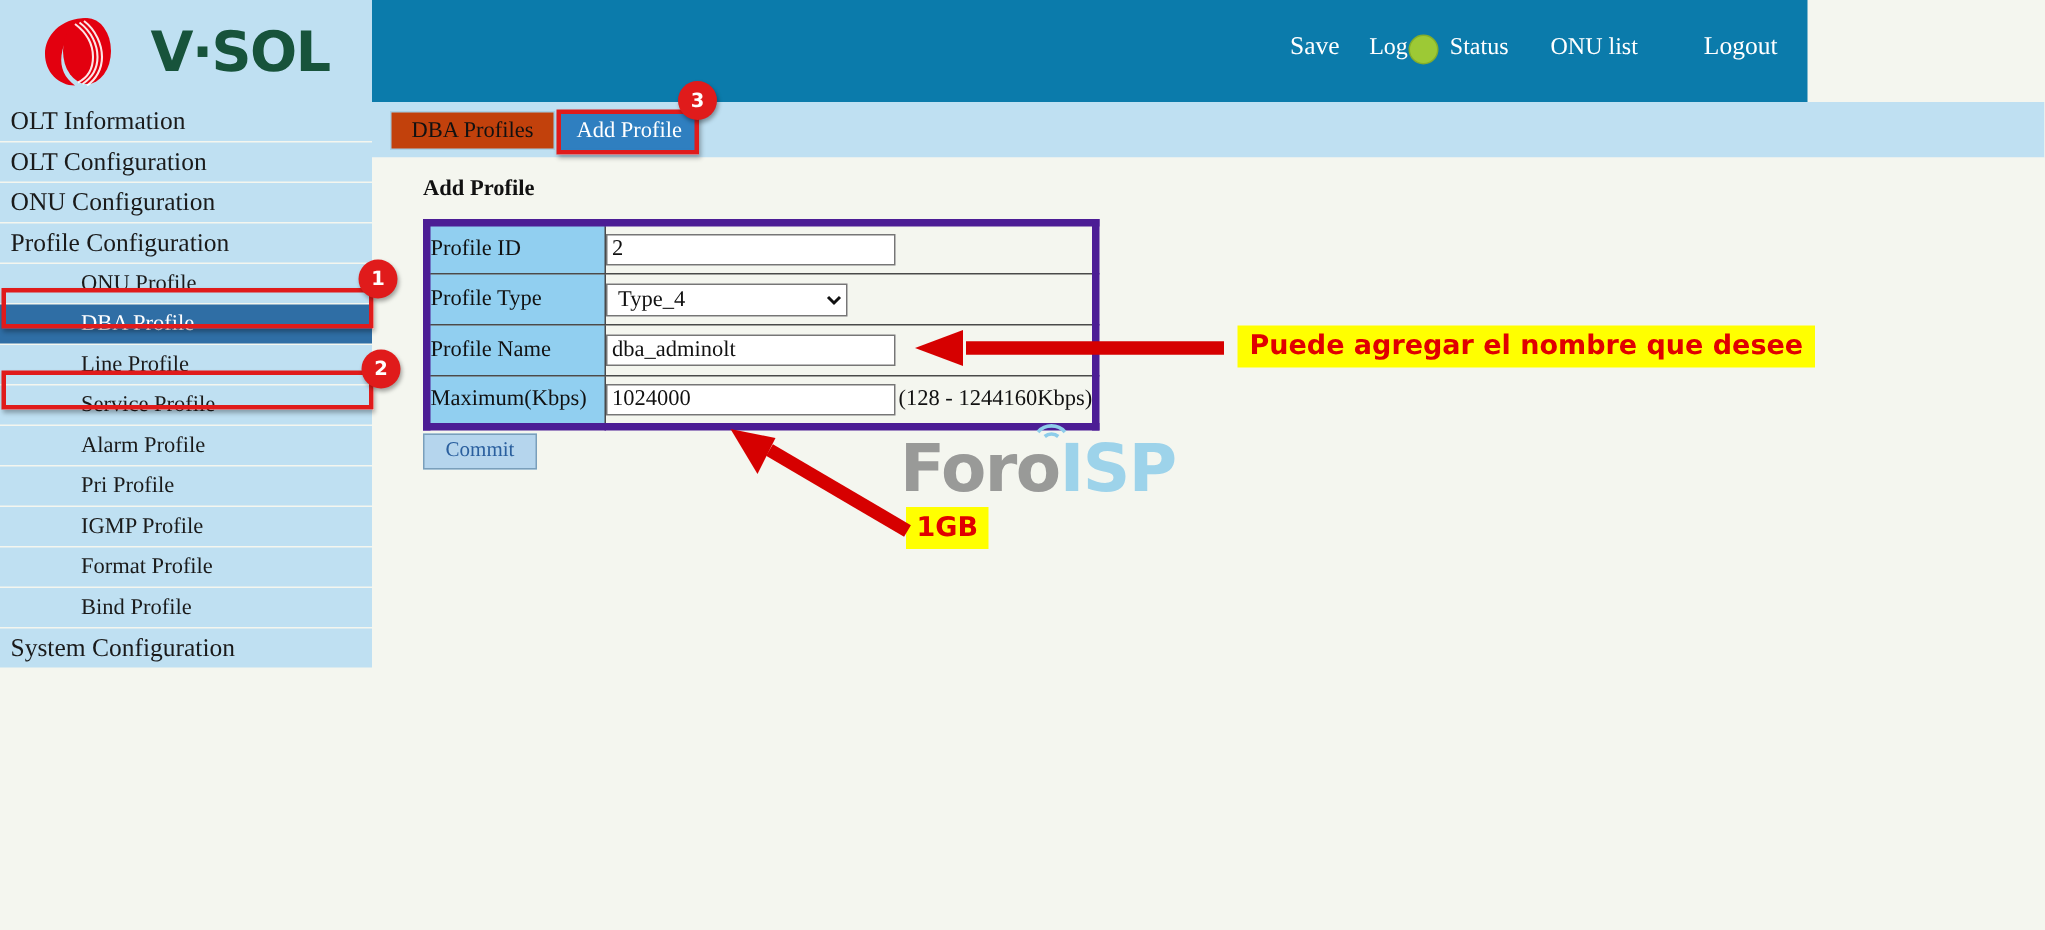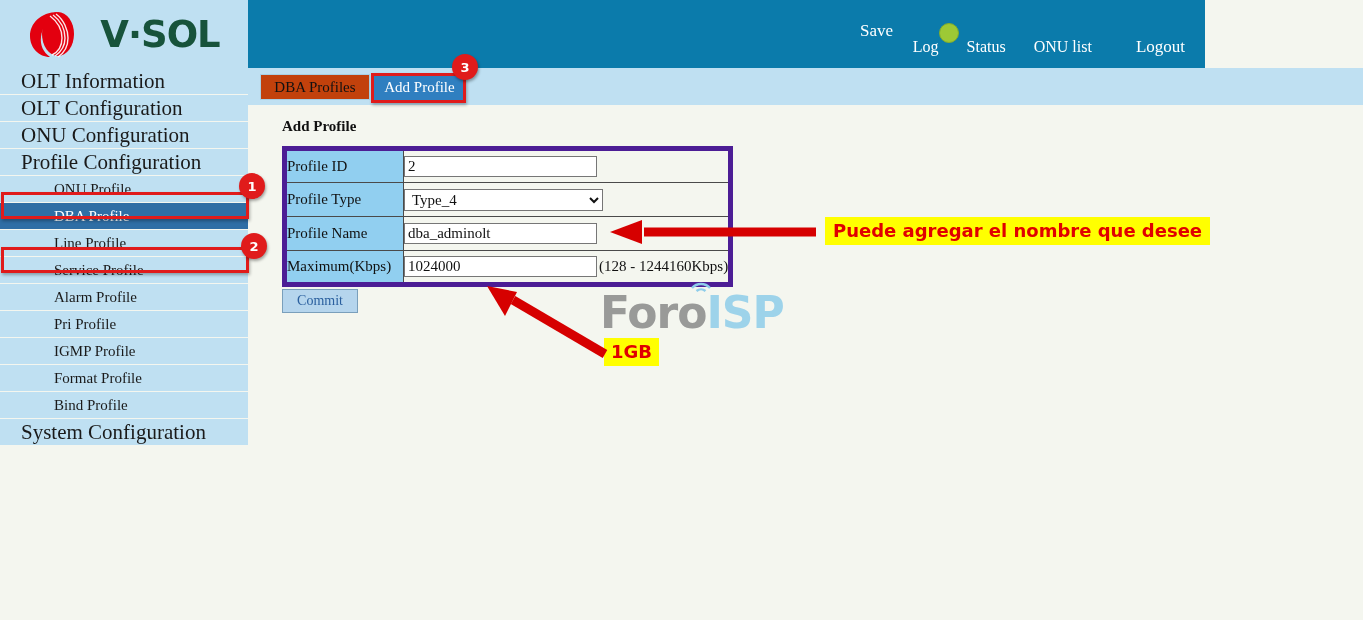--- a/index.html
+++ b/index.html
@@ -33,34 +33,34 @@
   }
   .hdr-save {
     position: absolute; left: 612px; top: 21px;
     font-size: 17px; color: #ffffff; cursor: pointer;
   }
   .hdr-dot {
     position: absolute; left: 691px; top: 23px;
     width: 20px; height: 20px; border-radius: 50%;
     background: #9dc935; border: 1px solid #84ae2a;
   }
-  .hdr-right { position: absolute; right: 20px; top: 21px; display: flex; align-items: baseline; gap: 0; margin-top: 16px; }
+  .hdr-right { position: absolute; right: 20px; top: 21px; display: flex; align-items: baseline; gap: 0; }
   .hdr-link { font-size: 16px; color: #ffffff; cursor: pointer; padding: 0 14px; }
   .hdr-link.logout { font-size: 17px; padding-left: 30px; padding-right: 0; }
 
   
   .sidebar {
     position: absolute; left: 0; top: 68px; width: 248px;
   }
   .nav-item {
     height: 26px; margin-bottom: 1px;
     background: #bfe0f2;
     display: flex; align-items: center;
-    font-size: 21px; color: #1a1a1a;
-    padding-left: 21px; cursor: pointer;
+    font-size: 17px; color: #1a1a1a;
+    padding-left: 7px; cursor: pointer;
   }
   .nav-item.sub {
     font-size: 15px; padding-left: 54px; height: 26px;
   }
   .nav-item.active {
     background: #2f6ea5; color: #ffffff;
   }
   .nav-item.sys { margin-top: 1px; }
 
   
@@ -117,21 +117,21 @@
   .txtbox {
     width: 193px; height: 21px;
     border: 1px solid #767676;
     background: #ffffff;
     font-family: "Liberation Serif", serif;
     font-size: 15px; color: #111;
     padding: 0 3px;
     vertical-align: middle;
   }
   .selbox {
-    width: 199px; height: 22px;
+    width: 161px; height: 22px;
     border: 1px solid #767676;
     background: #ffffff;
     font-family: "Liberation Serif", serif;
     font-size: 15px; color: #111;
     padding: 0 3px;
     vertical-align: middle;
   }
   .hint {
     font-size: 15px; color: #111; margin-left: 2px;
     vertical-align: middle;

